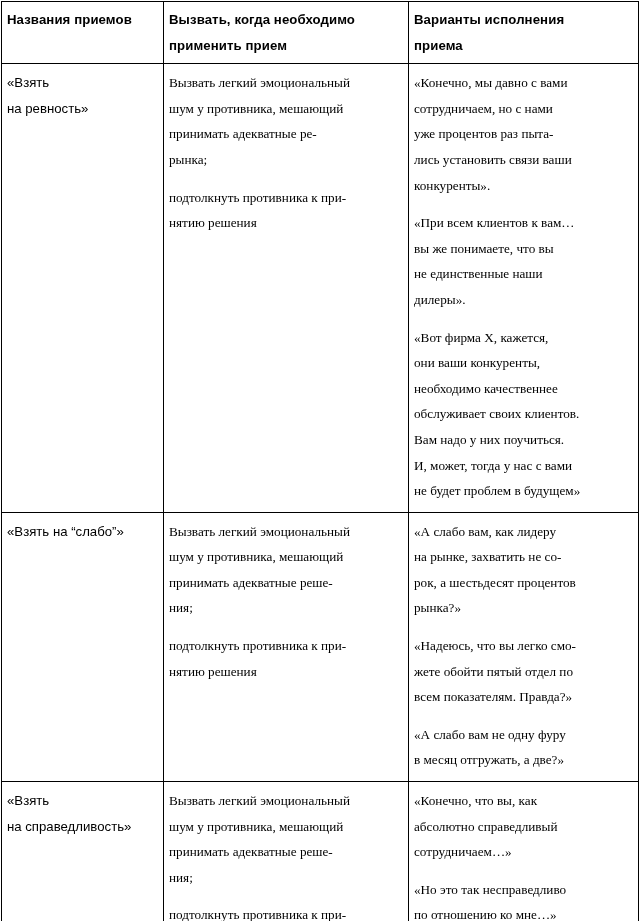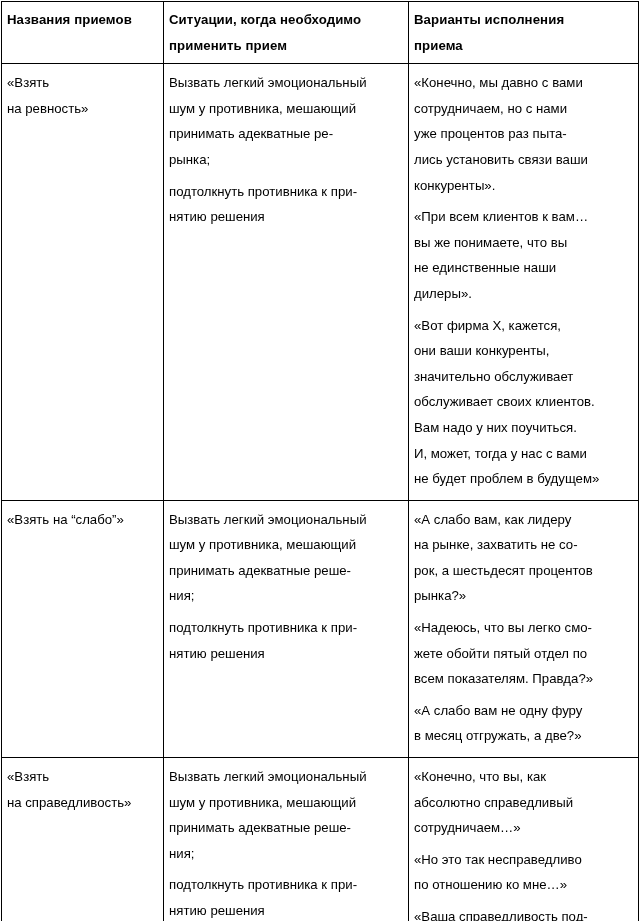--- a/index.html
+++ b/index.html
@@ -54,23 +54,24 @@
 
   .cell-lines {
     display: block;
   }
   .cell-lines .ln {
     display: block;
     white-space: pre;
   }
   .para {
     display: block;
+    font-family: Liberation Serif, serif;
   }
   .para + .para {
-    margin-top: 6px;
+    margin-top: 12px;
   }
 </style>
 </head>
 <body>
 
 <div class="page">
   <table class="techniques-table">
     <colgroup>
       <col class="c1">
       <col class="c2">
@@ -78,21 +79,21 @@
     </colgroup>
     <thead>
       <tr>
         <th>
           <span class="cell-lines">
               <span class="ln">Названия приемов</span>
             </span>
         </th>
         <th>
           <span class="cell-lines">
-              <span class="ln">Ситуации, когда необходимо</span>
+              <span class="ln">Вызвать, когда необходимо</span>
               <span class="ln">применить прием</span>
             </span>
         </th>
         <th>
           <span class="cell-lines">
               <span class="ln">Варианты исполнения</span>
               <span class="ln">приема</span>
             </span>
         </th>
       </tr>
@@ -124,21 +125,21 @@
                 <span class="ln">лись установить связи ваши</span>
                 <span class="ln">конкуренты».</span>
               </span><span class="para cell-lines">
                 <span class="ln">«При всем клиентов к вам…</span>
                 <span class="ln">вы же понимаете, что вы</span>
                 <span class="ln">не единственные наши</span>
                 <span class="ln">дилеры».</span>
               </span><span class="para cell-lines">
                 <span class="ln">«Вот фирма Х, кажется,</span>
                 <span class="ln">они ваши конкуренты,</span>
-                <span class="ln">значительно обслуживает</span>
+                <span class="ln">необходимо качественнее</span>
                 <span class="ln">обслуживает своих клиентов.</span>
                 <span class="ln">Вам надо у них поучиться.</span>
                 <span class="ln">И, может, тогда у нас с вами</span>
                 <span class="ln">не будет проблем в будущем»</span>
               </span></span>
         </td>
       </tr>
       <tr>
         <td>
           <span class="cell-lines">

